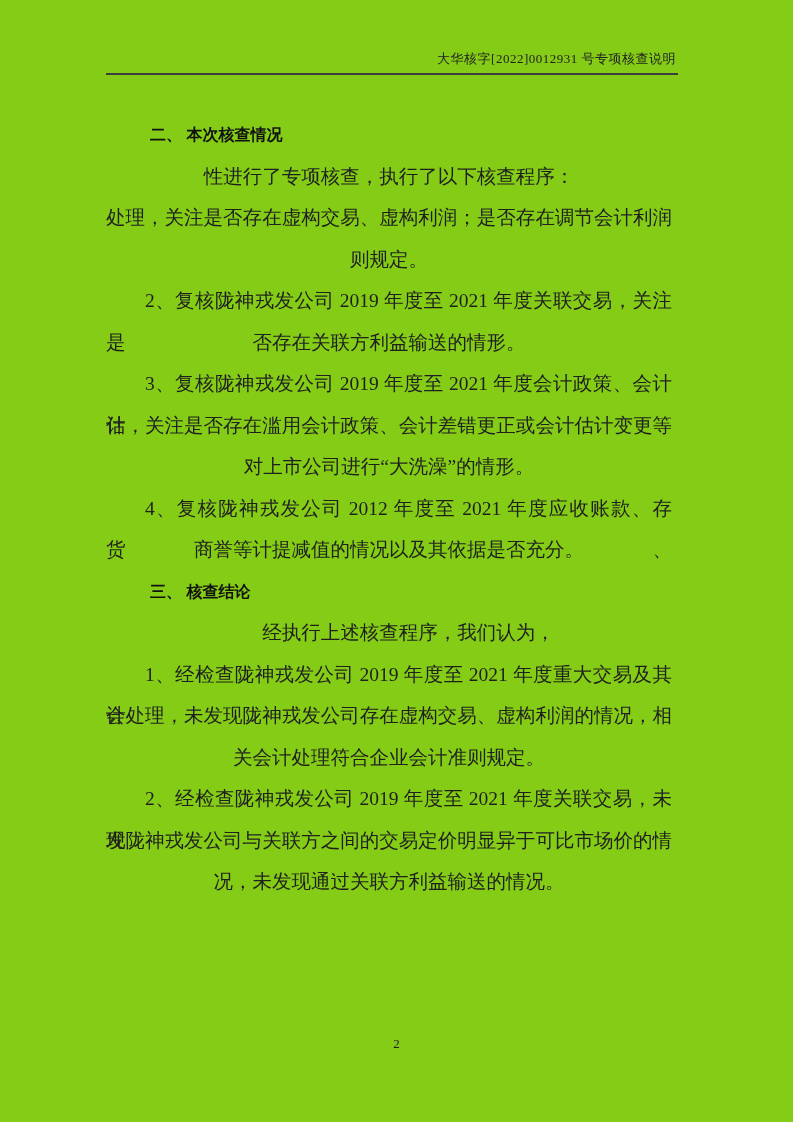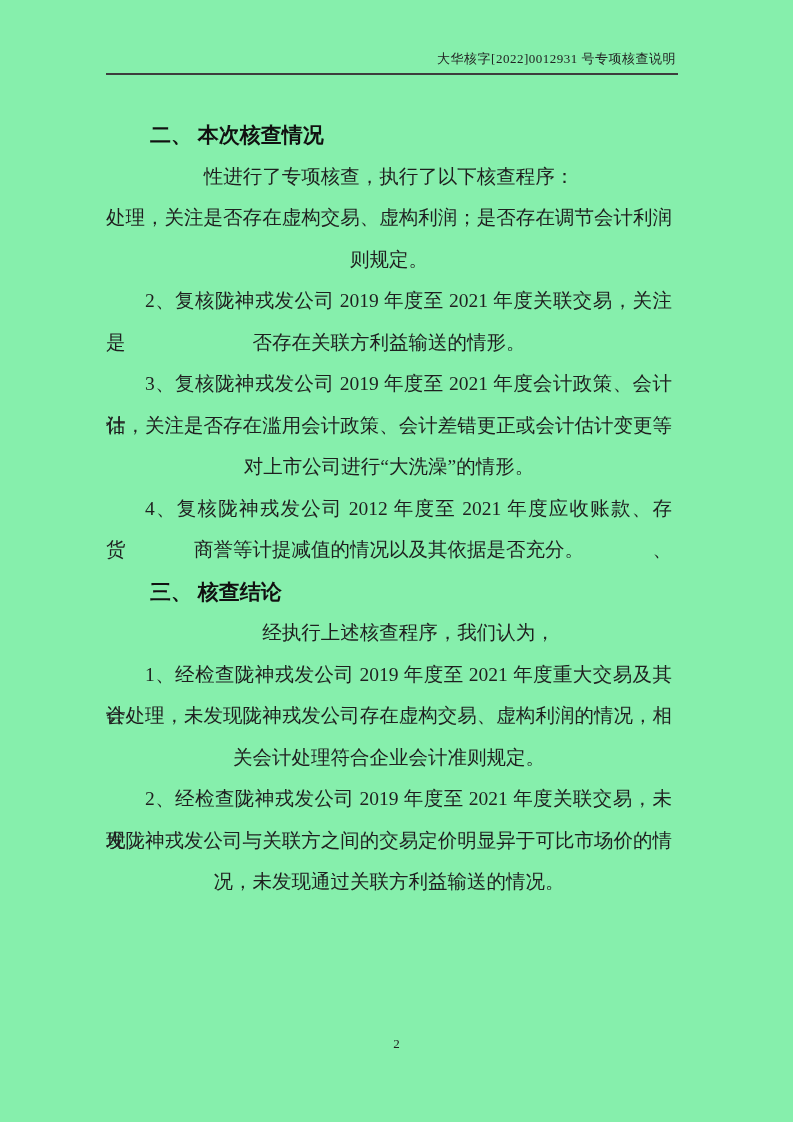--- a/index.html
+++ b/index.html
@@ -4,21 +4,21 @@
 <style>
   html, body {
     margin: 0;
     padding: 0;
     background: #ffffff;
   }
   .page {
     position: relative;
     width: 793px;
     height: 1122px;
-    background: #86efac;
+    background: #84cc16;
     color: #1f1f1f;
     font-family: "Liberation Serif", "DejaVu Serif", serif;
     overflow: hidden;
   }
   .header {
     position: absolute;
     left: 106px;
     top: 50px;
     width: 570px;
     text-align: right;
@@ -50,21 +50,21 @@
     overflow: visible;
   }
   .line.indent {
     text-indent: 39px;
   }
   .line.end {
     text-align: center;
     text-align-last: auto;
   }
   .line.heading {
-    font-size: 21px;
+    font-size: 16px;
     font-weight: 700;
     text-align: left;
     text-align-last: auto;
     text-indent: 44px;
     font-family: "Liberation Sans", "DejaVu Sans", sans-serif;
     color: #111111;
   }
   .footer {
     position: absolute;
     left: 0;

